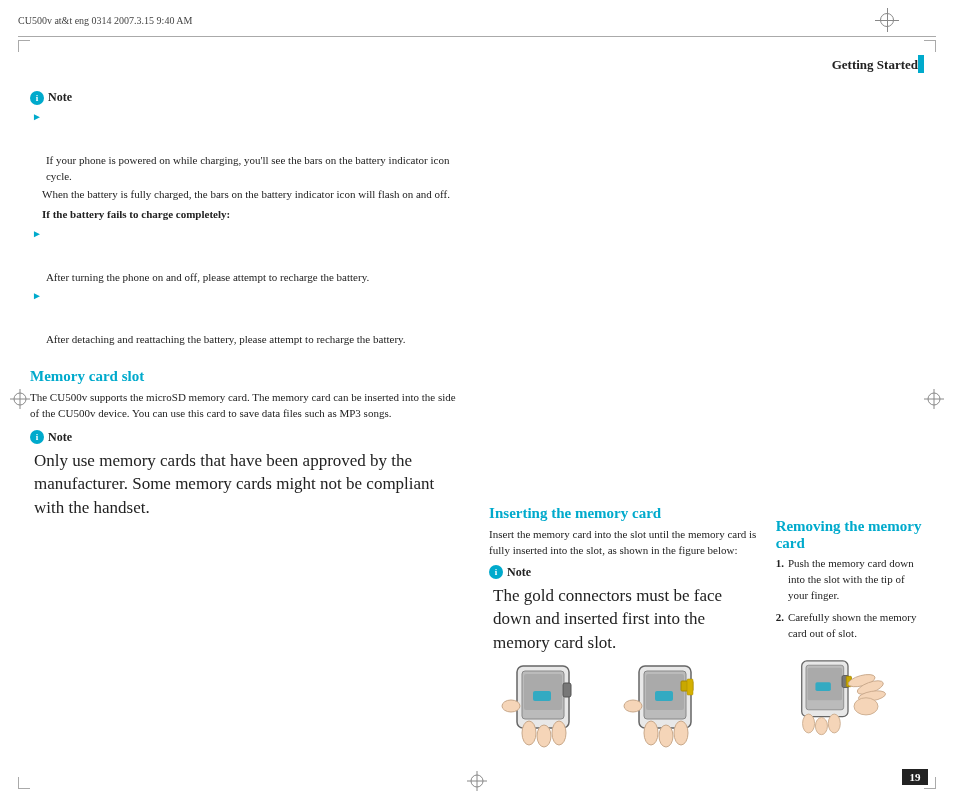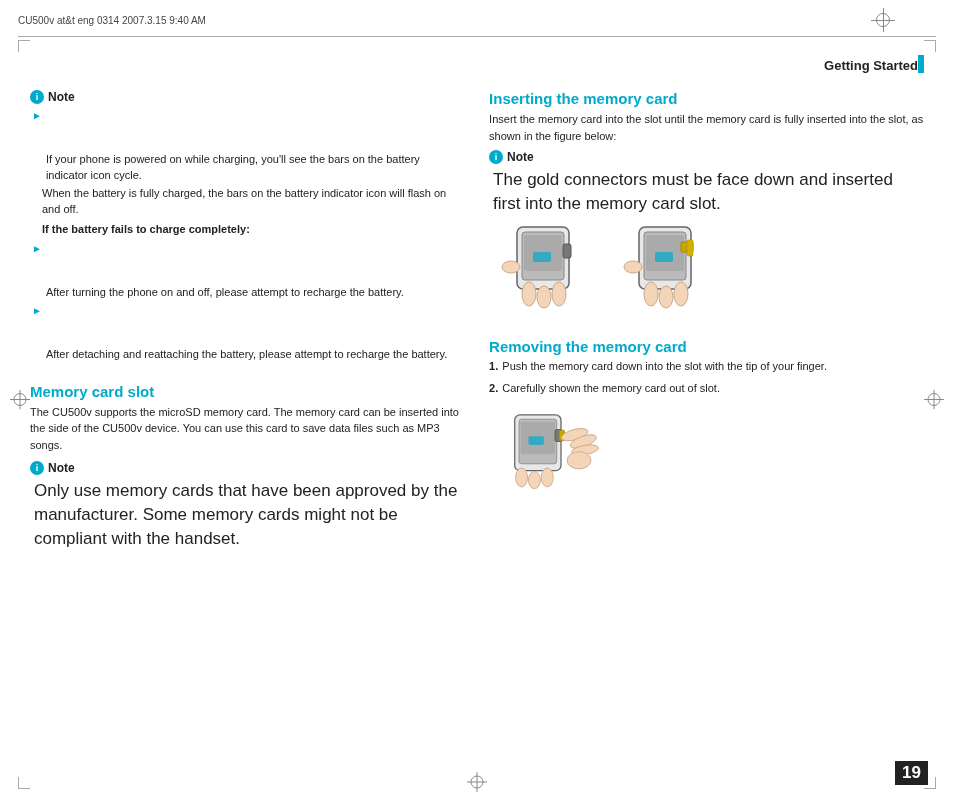--- a/index.html
+++ b/index.html
@@ -13,20 +13,21 @@
       color: #222;
       overflow: hidden;
       position: relative;
     }
 
     .page-container {
       width: 954px;
       height: 801px;
       position: relative;
       padding: 0;
+      font-family: Liberation Serif, serif;
     }
 
     
     .top-header {
       position: absolute;
       top: 8px;
       left: 18px;
       right: 18px;
       display: flex;
       align-items: center;
@@ -115,21 +116,21 @@
       transform: translateX(-50%);
     }
 
     
     .page-number {
       position: absolute;
       bottom: 16px;
       right: 26px;
       background: #222;
       color: #fff;
-      font-size: 17px;
+      font-size: 11px;
       font-weight: bold;
       padding: 2px 7px;
       min-width: 26px;
       text-align: center;
       margin-top: 43px;
     }
 
     
     .section-header {
       position: absolute;
@@ -166,22 +167,23 @@
       flex: 0 0 48%;
       display: flex;
       flex-direction: column;
       gap: 10px;
     }
 
     
     .right-col {
       flex: 1;
       display: flex;
-      flex-direction: column;
+      flex-direction: row;
       gap: 12px;
+      align-items: flex-end;
     }
 
     
     .note-block {
       display: flex;
       flex-direction: column;
       gap: 2px;
     }
 
     .note-header {

